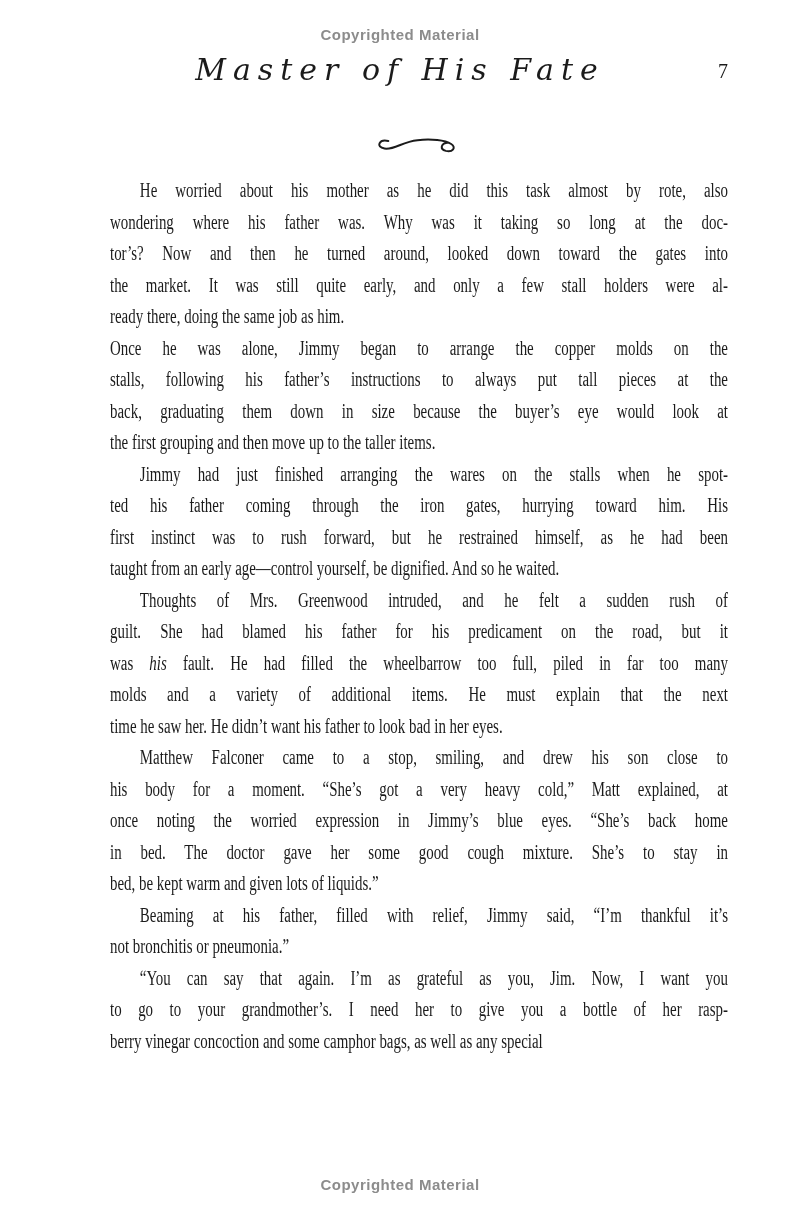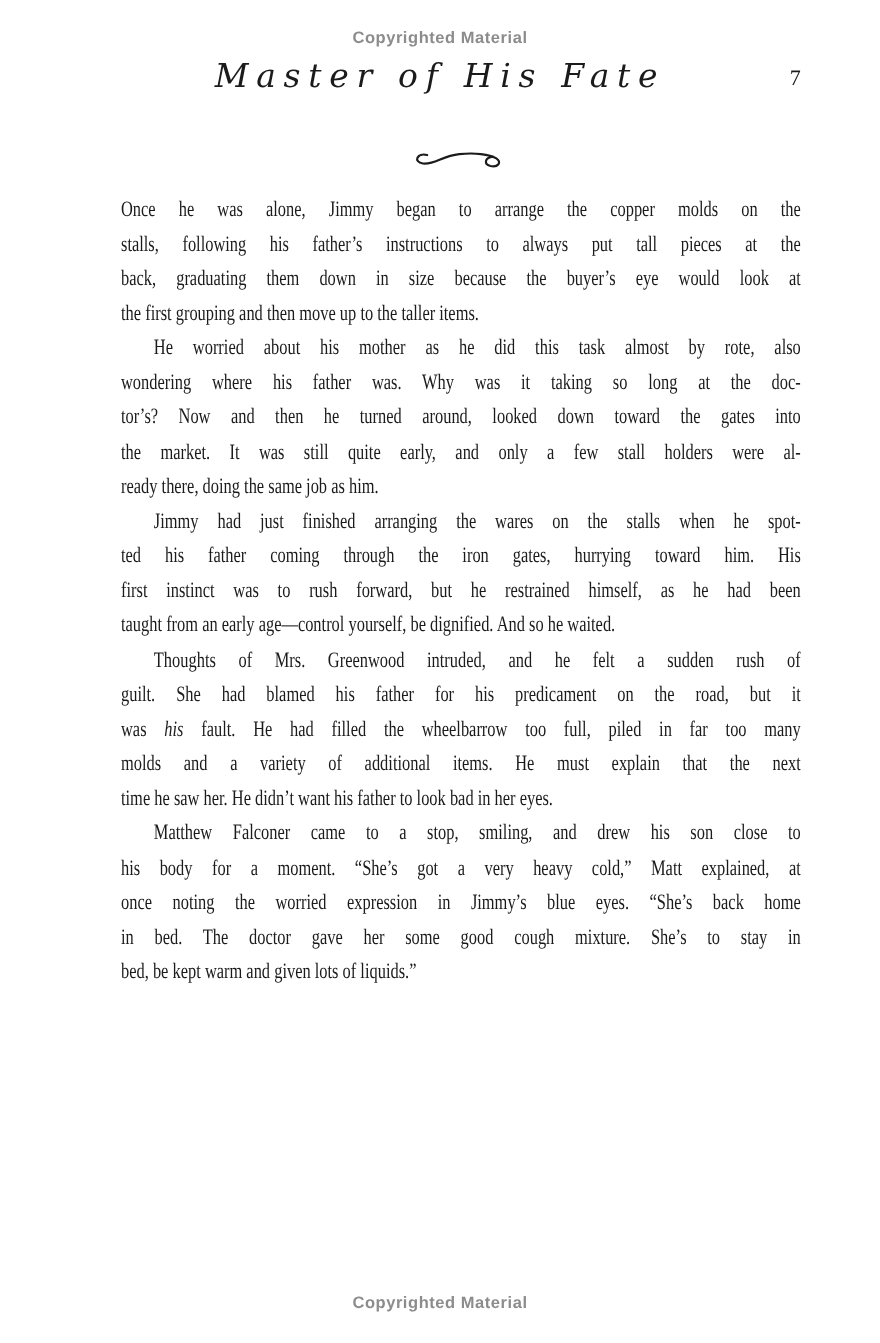--- a/index.html
+++ b/index.html
@@ -64,32 +64,32 @@
   <div class="body-block">
 
 
     <div class="ornament">
       <svg viewBox="0 0 120 36" width="92" height="28" aria-hidden="true">
         <path d="M20 14 C8 11 3 22 15 24 C28 26 38 15 58 13 C76 11 94 13 102 18 C109 22.5 104 29 95 27 C87 25 88 17 98 16" fill="none" stroke="#1b1b1b" stroke-width="2.6" stroke-linecap="round"></path>
       </svg>
     </div>
 
     <div id="paras-host">
-        <div class="para">
-          <div class="line first">Once he was alone, Jimmy began to arrange the copper molds on the</div>
-          <div class="line">stalls, following his father’s instructions to always put tall pieces at the</div>
-          <div class="line">back, graduating them down in size because the buyer’s eye would look at</div>
-          <div class="line last">the first grouping and then move up to the taller items.</div>
-        </div>
         <div class="para indent">
           <div class="line first">He worried about his mother as he did this task almost by rote, also</div>
           <div class="line">wondering where his father was. Why was it taking so long at the doc-</div>
           <div class="line">tor’s? Now and then he turned around, looked down toward the gates into</div>
           <div class="line">the market. It was still quite early, and only a few stall holders were al-</div>
           <div class="line last">ready there, doing the same job as him.</div>
+        </div>
+        <div class="para">
+          <div class="line first">Once he was alone, Jimmy began to arrange the copper molds on the</div>
+          <div class="line">stalls, following his father’s instructions to always put tall pieces at the</div>
+          <div class="line">back, graduating them down in size because the buyer’s eye would look at</div>
+          <div class="line last">the first grouping and then move up to the taller items.</div>
         </div>
         <div class="para indent">
           <div class="line first">Jimmy had just finished arranging the wares on the stalls when he spot-</div>
           <div class="line">ted his father coming through the iron gates, hurrying toward him. His</div>
           <div class="line">first instinct was to rush forward, but he restrained himself, as he had been</div>
           <div class="line last">taught from an early age—control yourself, be dignified. And so he waited.</div>
         </div>
         <div class="para indent">
           <div class="line first">Thoughts of Mrs. Greenwood intruded, and he felt a sudden rush of</div>
           <div class="line">guilt. She had blamed his father for his predicament on the road, but it</div>
@@ -97,19 +97,28 @@
           <div class="line">molds and a variety of additional items. He must explain that the next</div>
           <div class="line last">time he saw her. He didn’t want his father to look bad in her eyes.</div>
         </div>
         <div class="para indent">
           <div class="line first">Matthew Falconer came to a stop, smiling, and drew his son close to</div>
           <div class="line">his body for a moment. “She’s got a very heavy cold,” Matt explained, at</div>
           <div class="line">once noting the worried expression in Jimmy’s blue eyes. “She’s back home</div>
           <div class="line">in bed. The doctor gave her some good cough mixture. She’s to stay in</div>
           <div class="line last">bed, be kept warm and given lots of liquids.”</div>
         </div>
+        <div class="para indent">
+          <div class="line first">Beaming at his father, filled with relief, Jimmy said, “I’m thankful it’s</div>
+          <div class="line last">not bronchitis or pneumonia.”</div>
+        </div>
+        <div class="para indent">
+          <div class="line first">“You can say that again. I’m as grateful as you, Jim. Now, I want you</div>
+          <div class="line">to go to your grandmother’s. I need her to give you a bottle of her rasp-</div>
+          <div class="line last">berry vinegar concoction and some camphor bags, as well as any special</div>
+        </div>
       </div>
 
   </div>
 
   <div class="bottom-notice">Copyrighted Material</div>
 
 </div>
 
 </body></html>

